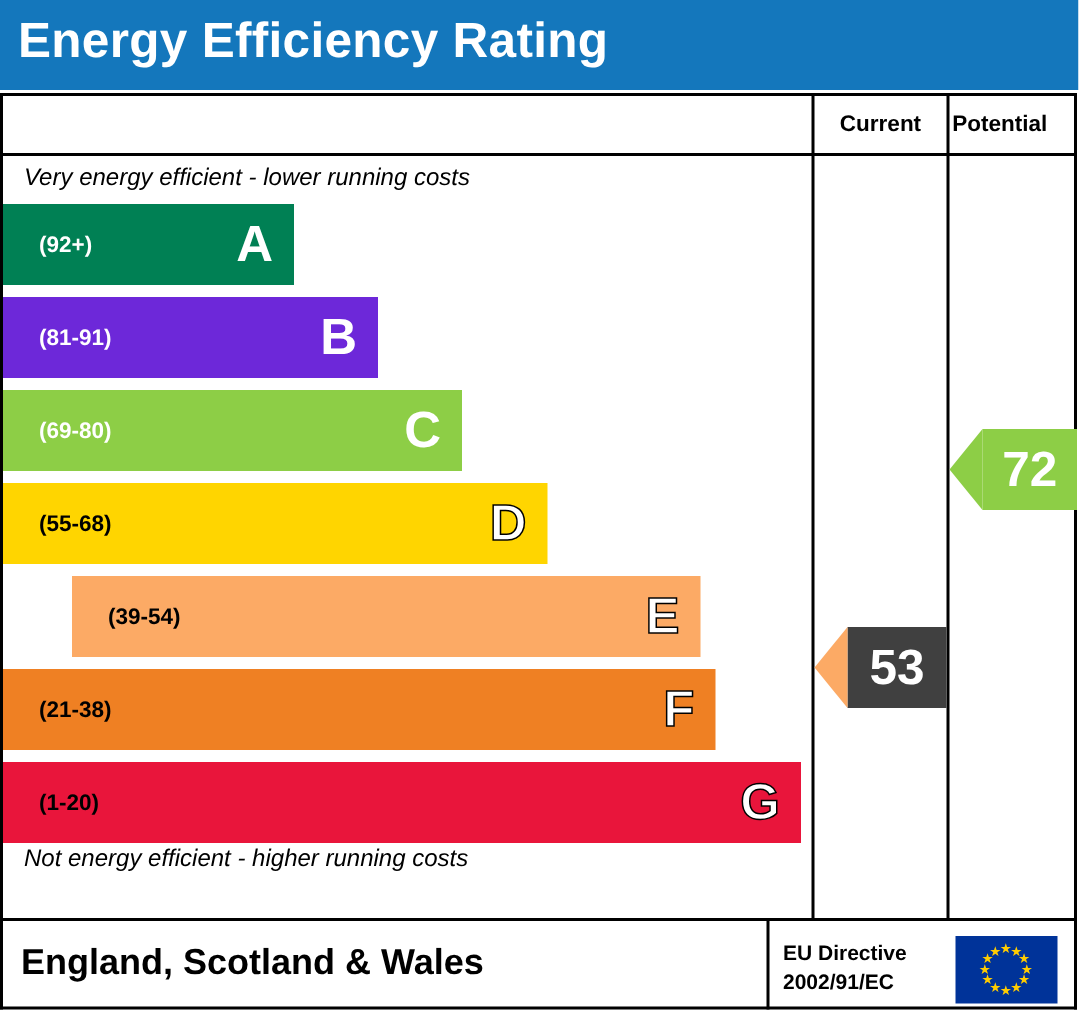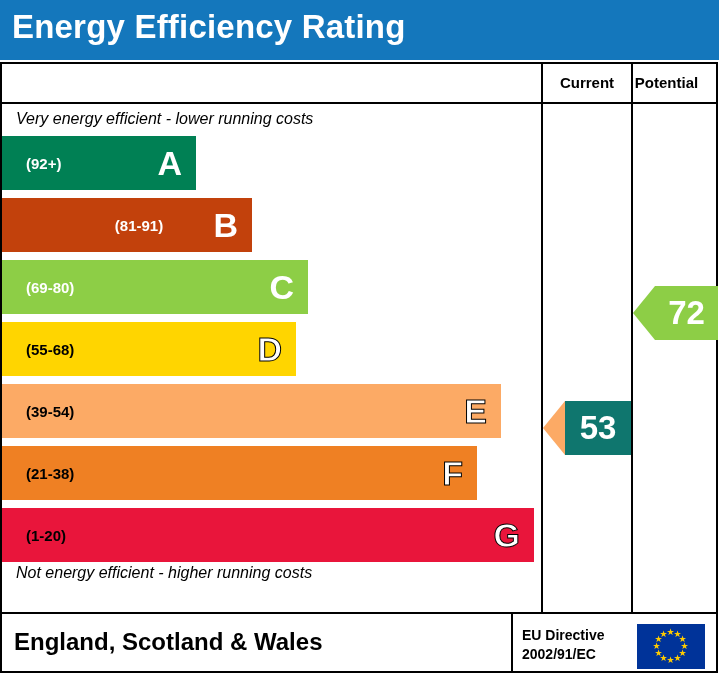--- a/index.html
+++ b/index.html
@@ -62,49 +62,49 @@
   <div class="vline" style="left:631px;"></div>
 
   <div class="barzone">
     <div class="toptext" style="top:8px;">Very energy efficient - lower running costs</div>
     <div class="bottext" style="top:462px;">Not energy efficient - higher running costs</div>
     <div id="bars">
         <div class="bar dark" style="top: 34px; width: 194px; background: rgb(0, 128, 84);">
           <span class="range">(92+)</span>
           <span class="letter">A</span>
         </div>
-        <div class="bar dark" style="top: 96px; width: 250px; background: #c2410c; justify-content: center;">
+        <div class="bar dark" style="top: 96px; width: 250px; background: #6d28d9;">
           <span class="range">(81-91)</span>
           <span class="letter">B</span>
         </div>
         <div class="bar dark" style="top: 158px; width: 306px; background: rgb(141, 206, 70); text-align: center;">
           <span class="range">(69-80)</span>
           <span class="letter">C</span>
         </div>
-        <div class="bar black" style="top: 220px; width: 294px; background: rgb(255, 213, 0);">
+        <div class="bar black" style="top: 220px; width: 363px; background: rgb(255, 213, 0);">
           <span class="range">(55-68)</span>
           <span class="letter">D</span>
         </div>
-        <div class="bar black" style="top: 282px; width: 499px; background: rgb(252, 170, 101);">
+        <div class="bar black" style="top: 282px; width: 419px; background: rgb(252, 170, 101); margin-left: 46px;">
           <span class="range">(39-54)</span>
           <span class="letter">E</span>
         </div>
         <div class="bar black" style="top: 344px; width: 475px; background: rgb(239, 128, 35);">
           <span class="range">(21-38)</span>
           <span class="letter">F</span>
         </div>
         <div class="bar black" style="top: 406px; width: 532px; background: rgb(233, 21, 59);">
           <span class="range">(1-20)</span>
           <span class="letter">G</span>
         </div>
       </div>
   </div>
 
   <div id="markers">
-      <div class="marker" style="left: 565px; top: 375px; width: 66px; background: #0f766e;">
+      <div class="marker" style="left: 565px; top: 392px; width: 66px; background: #404040;">
         <span class="tip" style="border-right: 22px solid rgb(252, 170, 101);"></span>
         <span>53</span>
       </div>
       <div class="marker" style="left: 655px; top: 260px; width: 63px; background: rgb(141, 206, 70);">
         <span class="tip" style="border-right: 22px solid rgb(141, 206, 70);"></span>
         <span>72</span>
       </div>
     </div>
 
   <div class="footer">

